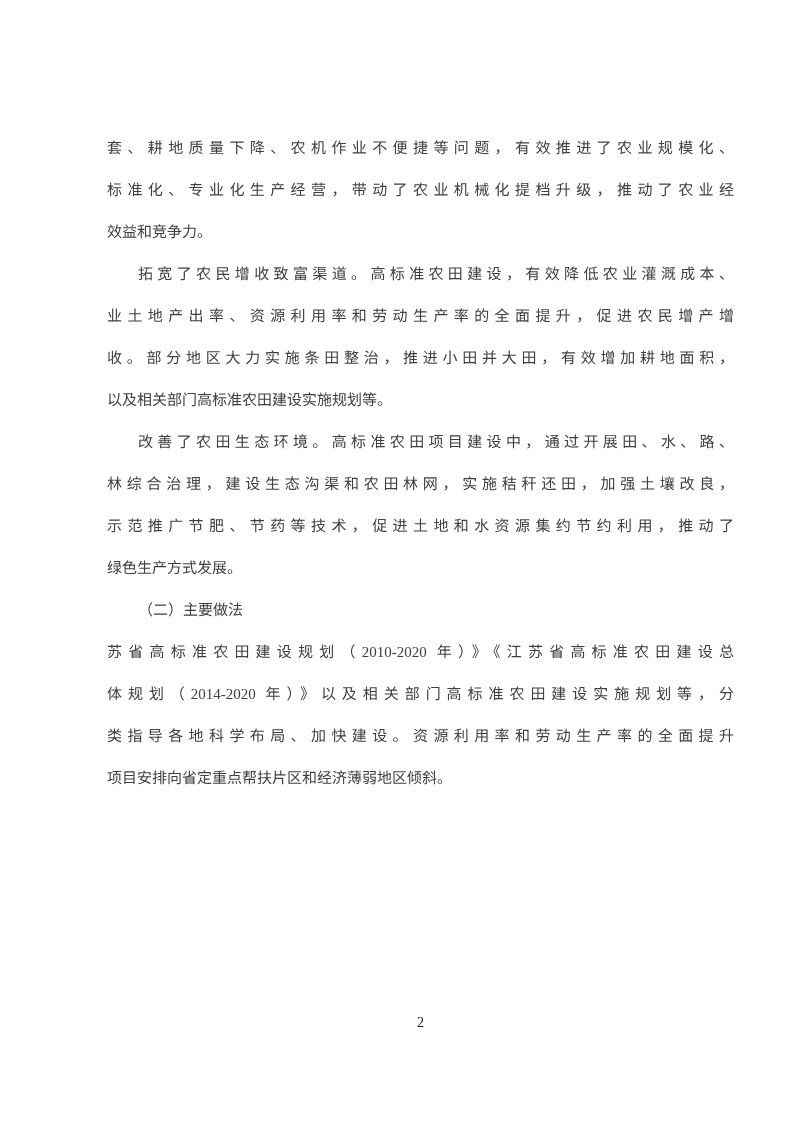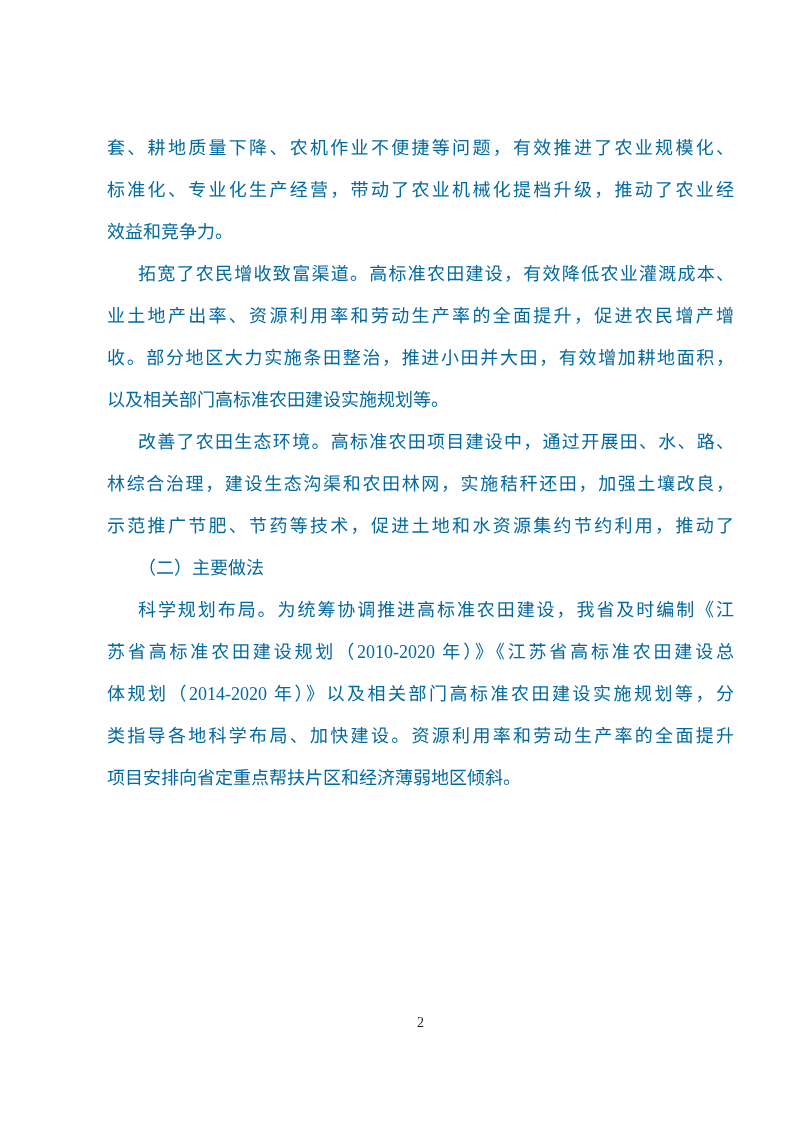--- a/index.html
+++ b/index.html
@@ -13,24 +13,24 @@
     overflow: hidden;
     font-family: "Liberation Serif", "DejaVu Serif", serif;
   }
   .doc-body {
     position: absolute;
     left: 107px;
     top: 127px;
     width: 627px;
   }
   .text-line {
-    font-size: 18px;
+    font-size: 15px;
     line-height: 42px;
     height: 42px;
-    color: #0369a1;
+    color: #404040;
     overflow: hidden;
     white-space: normal;
     text-align: left;
   }
   .text-line.justified {
     text-align: justify;
     text-align-last: justify;
   }
   .text-line.indent {
     text-indent: 31px;
@@ -59,22 +59,22 @@
       <div class="text-line justified">套、耕地质量下降、农机作业不便捷等问题，有效推进了农业规模化、</div>
       <div class="text-line justified">标准化、专业化生产经营，带动了农业机械化提档升级，推动了农业经</div>
       <div class="text-line">效益和竞争力。</div>
       <div class="text-line justified indent">拓宽了农民增收致富渠道。高标准农田建设，有效降低农业灌溉成本、</div>
       <div class="text-line justified">业土地产出率、资源利用率和劳动生产率的全面提升，促进农民增产增</div>
       <div class="text-line justified">收。部分地区大力实施条田整治，推进小田并大田，有效增加耕地面积，</div>
       <div class="text-line">以及相关部门高标准农田建设实施规划等。</div>
       <div class="text-line justified indent">改善了农田生态环境。高标准农田项目建设中，通过开展田、水、路、</div>
       <div class="text-line justified">林综合治理，建设生态沟渠和农田林网，实施秸秆还田，加强土壤改良，</div>
       <div class="text-line justified">示范推广节肥、节药等技术，促进土地和水资源集约节约利用，推动了</div>
+      <div class="text-line">绿色生产方式发展。</div>
       <div class="text-line indent heading">（二）主要做法</div>
-      <div class="text-line justified indent">科学规划布局。为统筹协调推进高标准农田建设，我省及时编制《江</div>
       <div class="text-line justified">苏省高标准农田建设规划（2010-2020 年）》《江苏省高标准农田建设总</div>
       <div class="text-line justified">体规划（2014-2020 年）》以及相关部门高标准农田建设实施规划等，分</div>
       <div class="text-line justified">类指导各地科学布局、加快建设。资源利用率和劳动生产率的全面提升</div>
       <div class="text-line">项目安排向省定重点帮扶片区和经济薄弱地区倾斜。</div>
     </div>
   <div class="footer">
     <span class="page-number">2</span>
   </div>
 </div>
 

